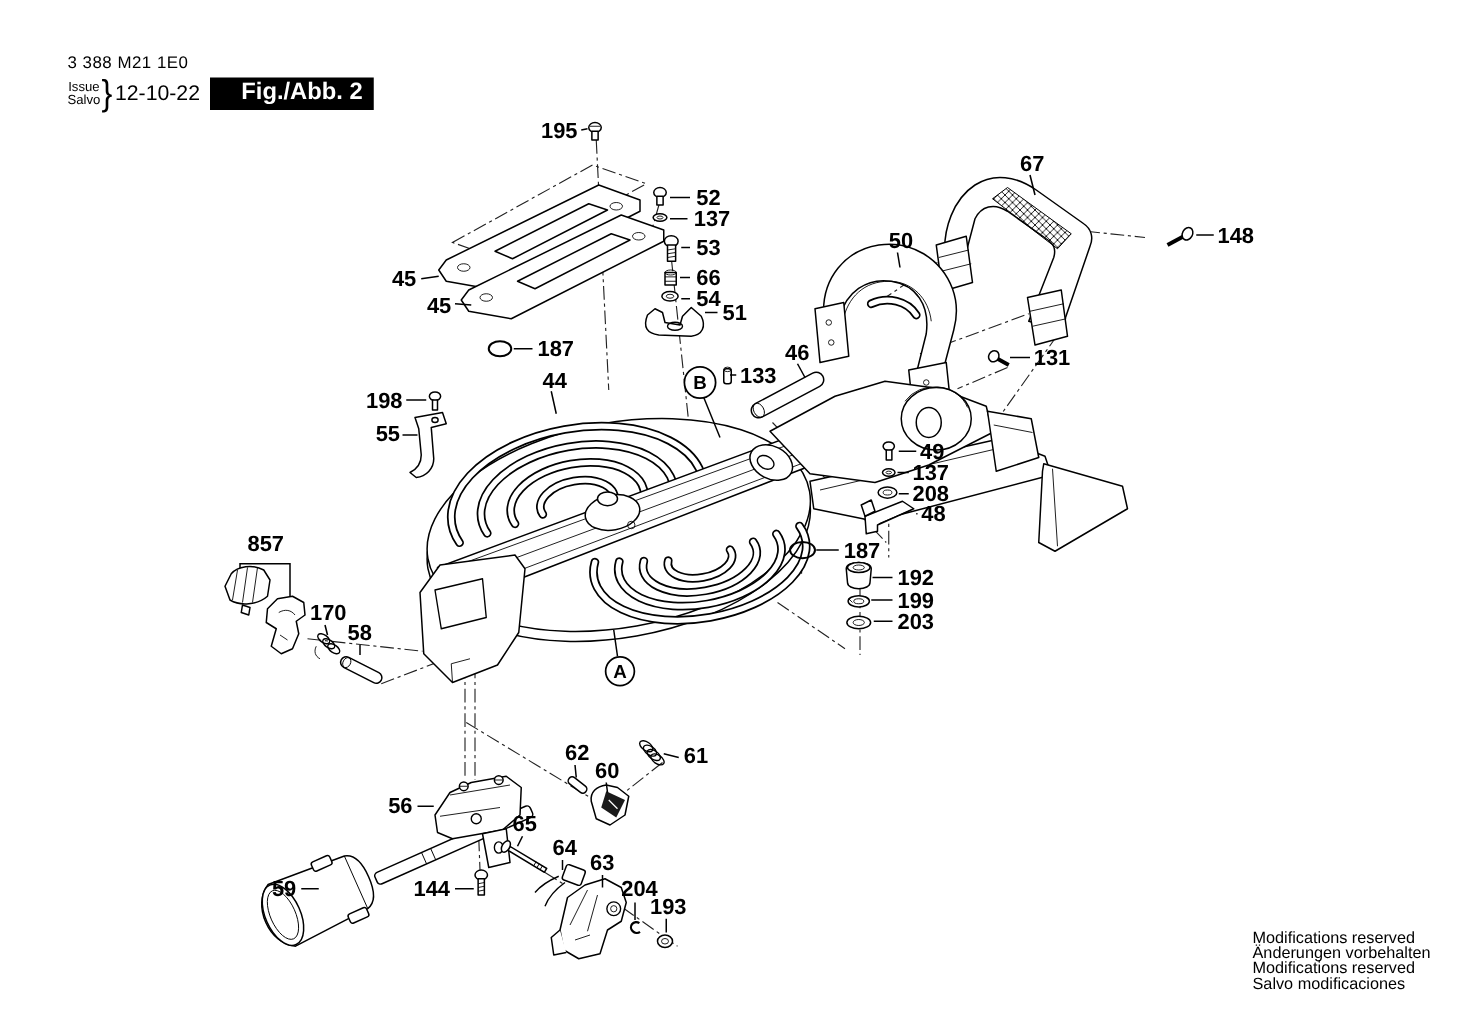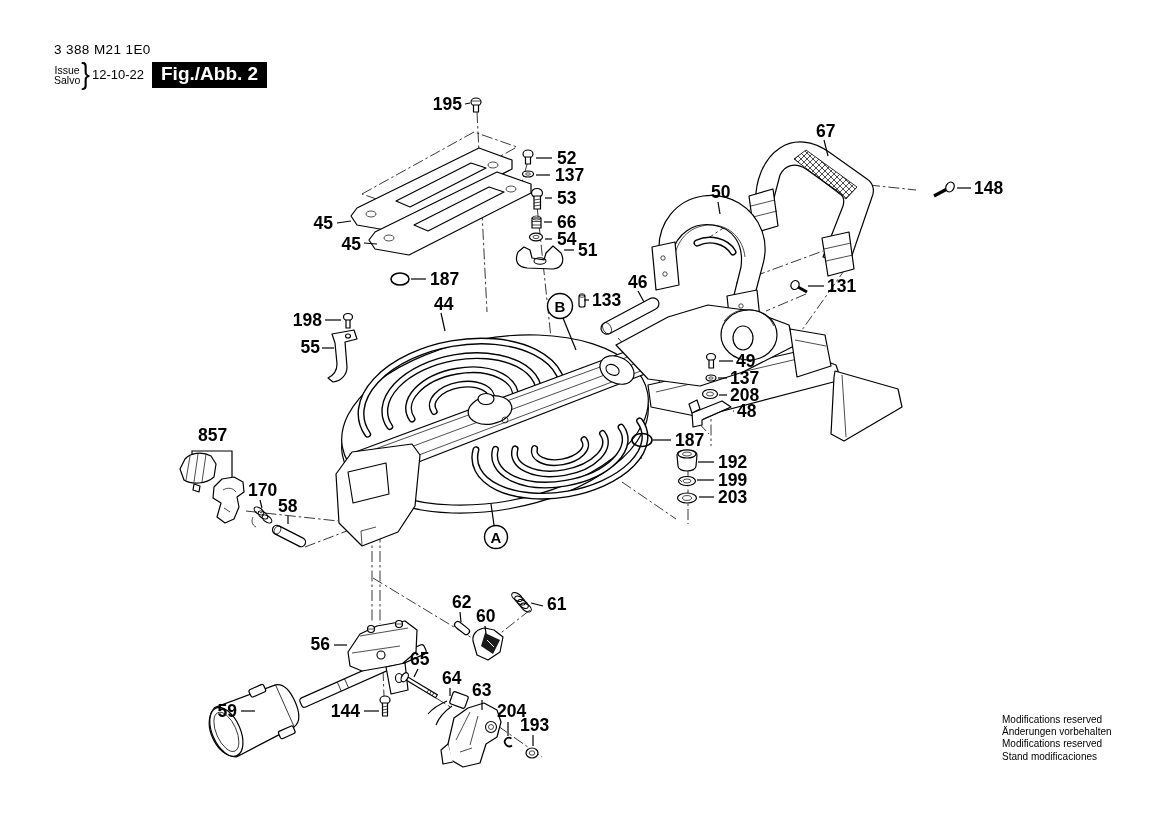--- a/index.html
+++ b/index.html
@@ -3,24 +3,24 @@
 <meta charset="utf-8">
 <style>
   html,body{margin:0;padding:0;background:#fff;}
   body{width:1169px;height:826px;position:relative;overflow:hidden;
        font-family:"Liberation Sans", sans-serif;color:#000;}
   .header{position:absolute;left:54px;top:42px;}
   .part-no{font-size:13.5px;letter-spacing:.4px;}
   .issue-row{display:flex;align-items:center;margin-top:2px;}
   .issue-labels{font-size:10.5px;line-height:10px;text-align:center;}
   .brace{font-size:26px;font-weight:300;margin:0 2px 0 1px;transform:scaleY(1.1);}
-  .date{font-size:13px;margin-right:8px;text-align:right;}
+  .date{font-size:17px;margin-right:8px;text-align:right;}
   .fig-box{background:#000;color:#fff;font-weight:bold;font-size:19px;
-           padding:1px 9px 3px 9px;line-height:22px;}
-  .footer{position:absolute;left:1002px;top:714px;font-size:10px;line-height:12.2px;}
+           padding:1px 9px 3px 25px;line-height:22px;}
+  .footer{position:absolute;left:1002px;top:744px;font-size:13px;line-height:12.2px;}
   svg{position:absolute;left:0;top:0;}
   .outline{fill:#fff;stroke:#000;stroke-width:1.2;stroke-linejoin:round;}
   .line{fill:none;stroke:#000;stroke-width:1.1;stroke-linejoin:round;}
   .thin{fill:none;stroke:#000;stroke-width:0.7;}
   .dashdot{fill:none;stroke:#222;stroke-width:0.9;stroke-dasharray:11 3 2.5 3;}
   .leader{stroke:#000;stroke-width:1.2;}
   .slot-o{stroke:#000;stroke-width:7;fill:none;stroke-linecap:round;}
   .slot-i{stroke:#fff;stroke-width:4.2;fill:none;stroke-linecap:round;}
   .lbl{font:bold 17.5px "Liberation Sans", sans-serif;fill:#000;}
   .mk{font:bold 15px "Liberation Sans", sans-serif;fill:#000;text-anchor:middle;}
@@ -456,14 +456,14 @@
     <text class="lbl" x="360" y="717" text-anchor="end">144</text>
     <text class="lbl" x="497" y="717">204</text>
     <text class="lbl" x="520" y="731">193</text>
   </g>
 </svg>
 
 <div class="footer">
   <div>Modifications reserved</div>
   <div>Änderungen vorbehalten</div>
   <div>Modifications reserved</div>
-  <div>Stand modificaciones</div>
+  <div>Salvo modificaciones</div>
 </div>
 
 </body></html>

